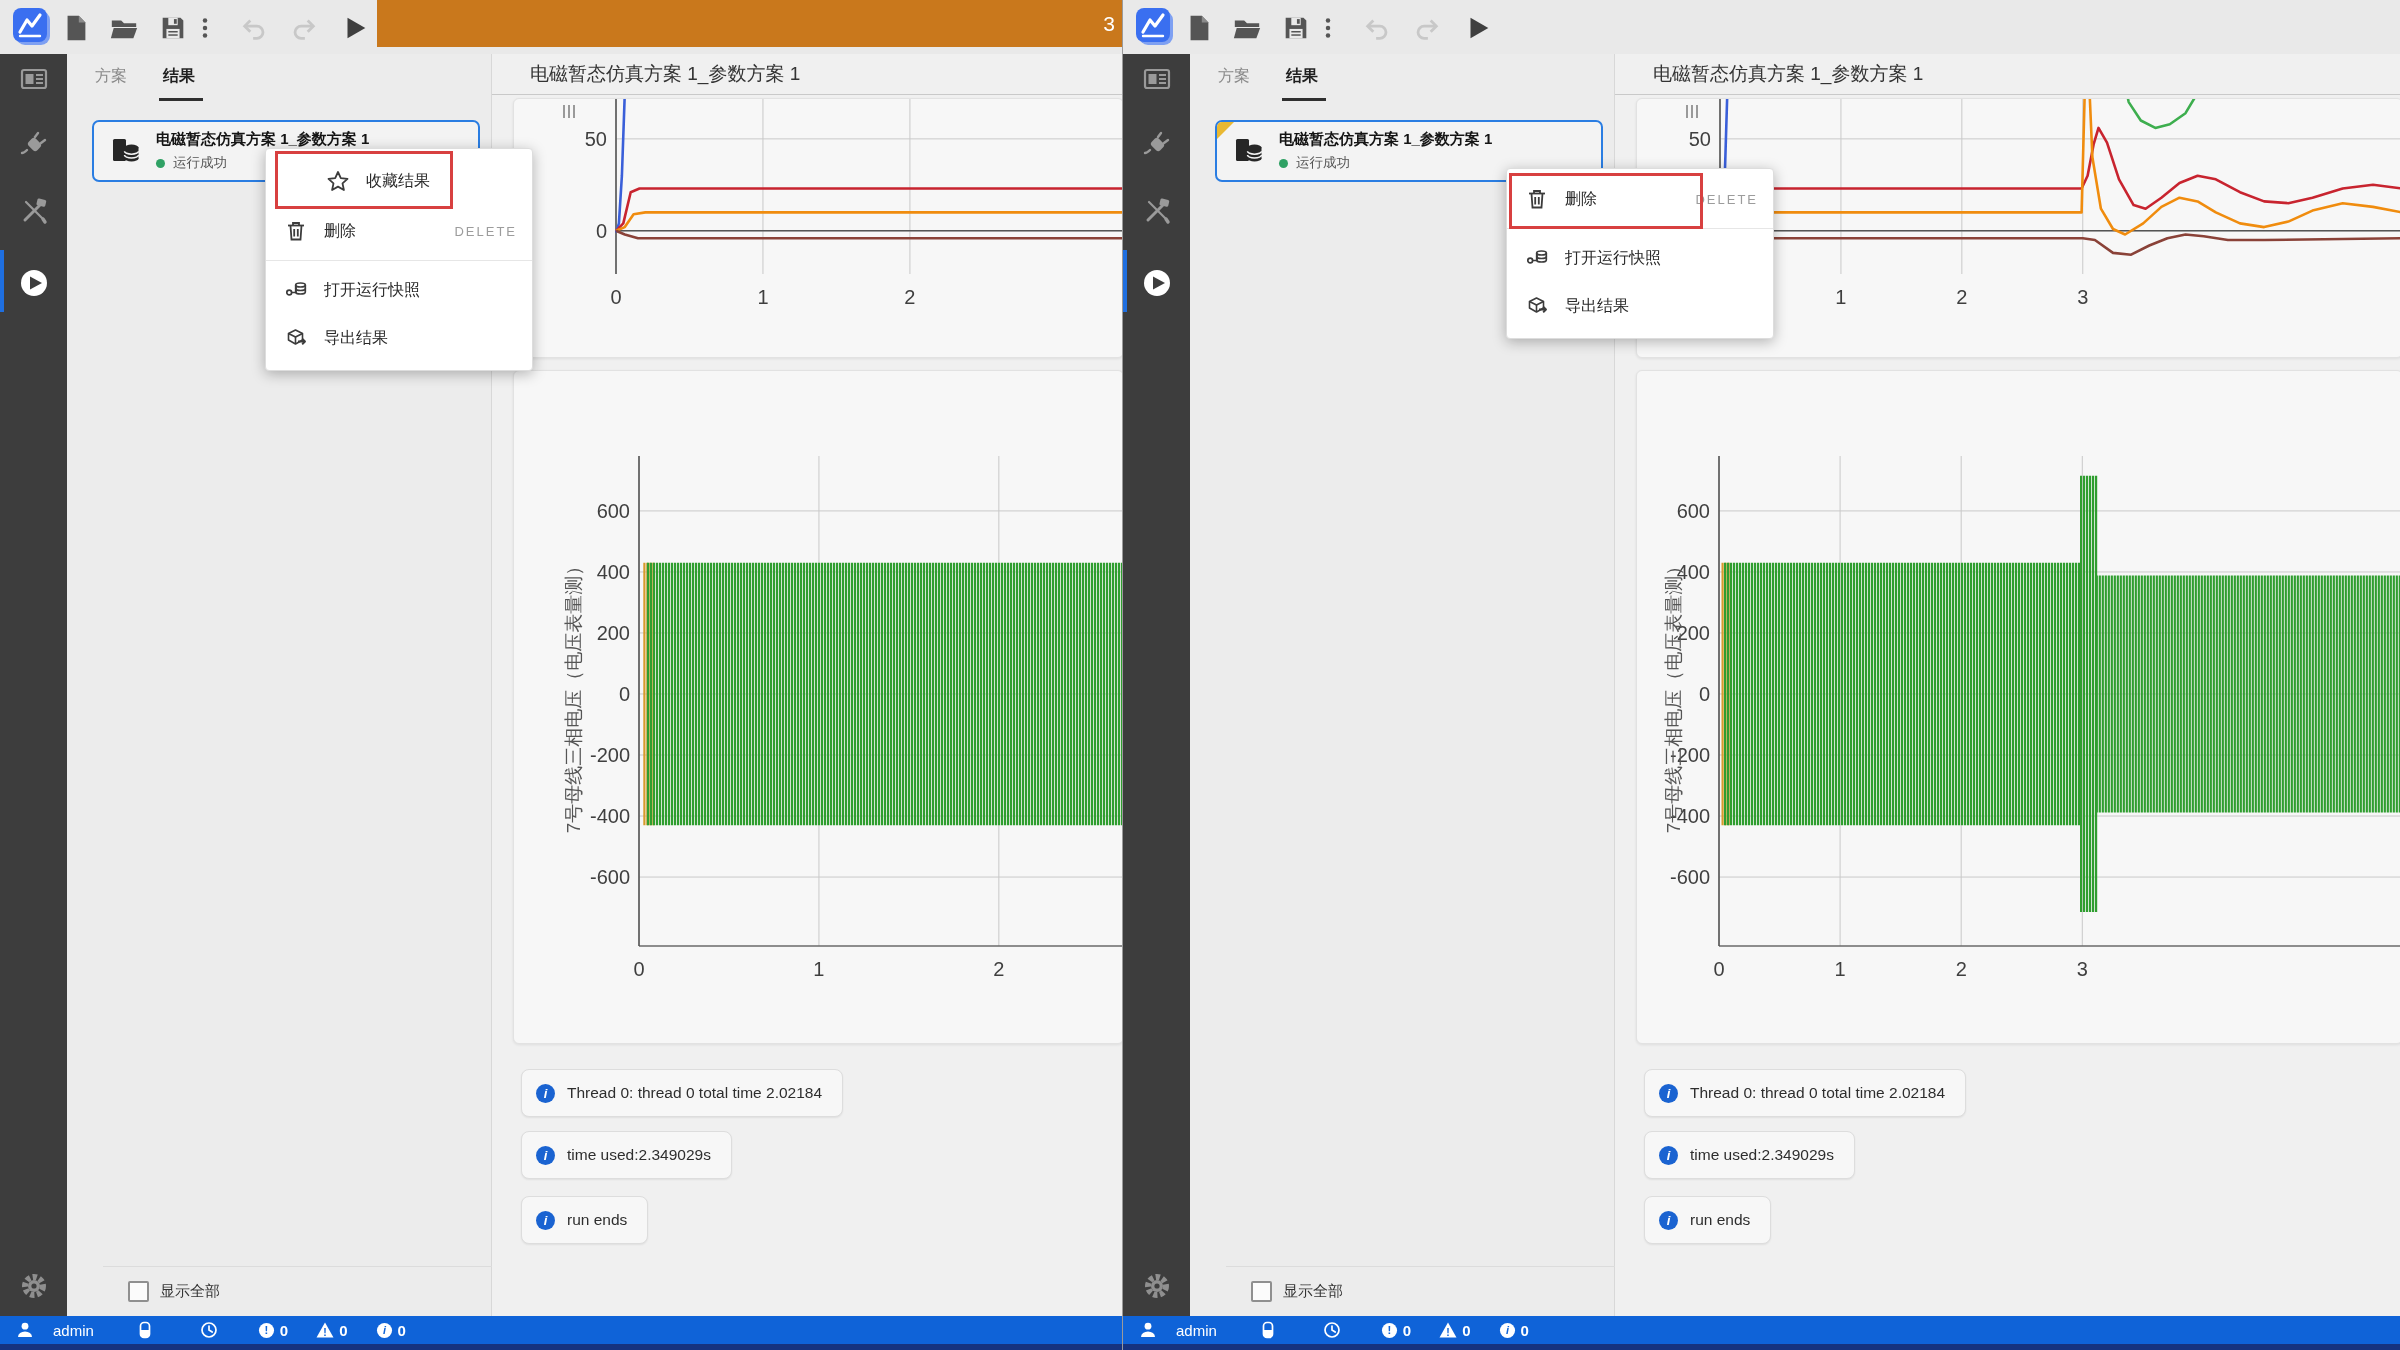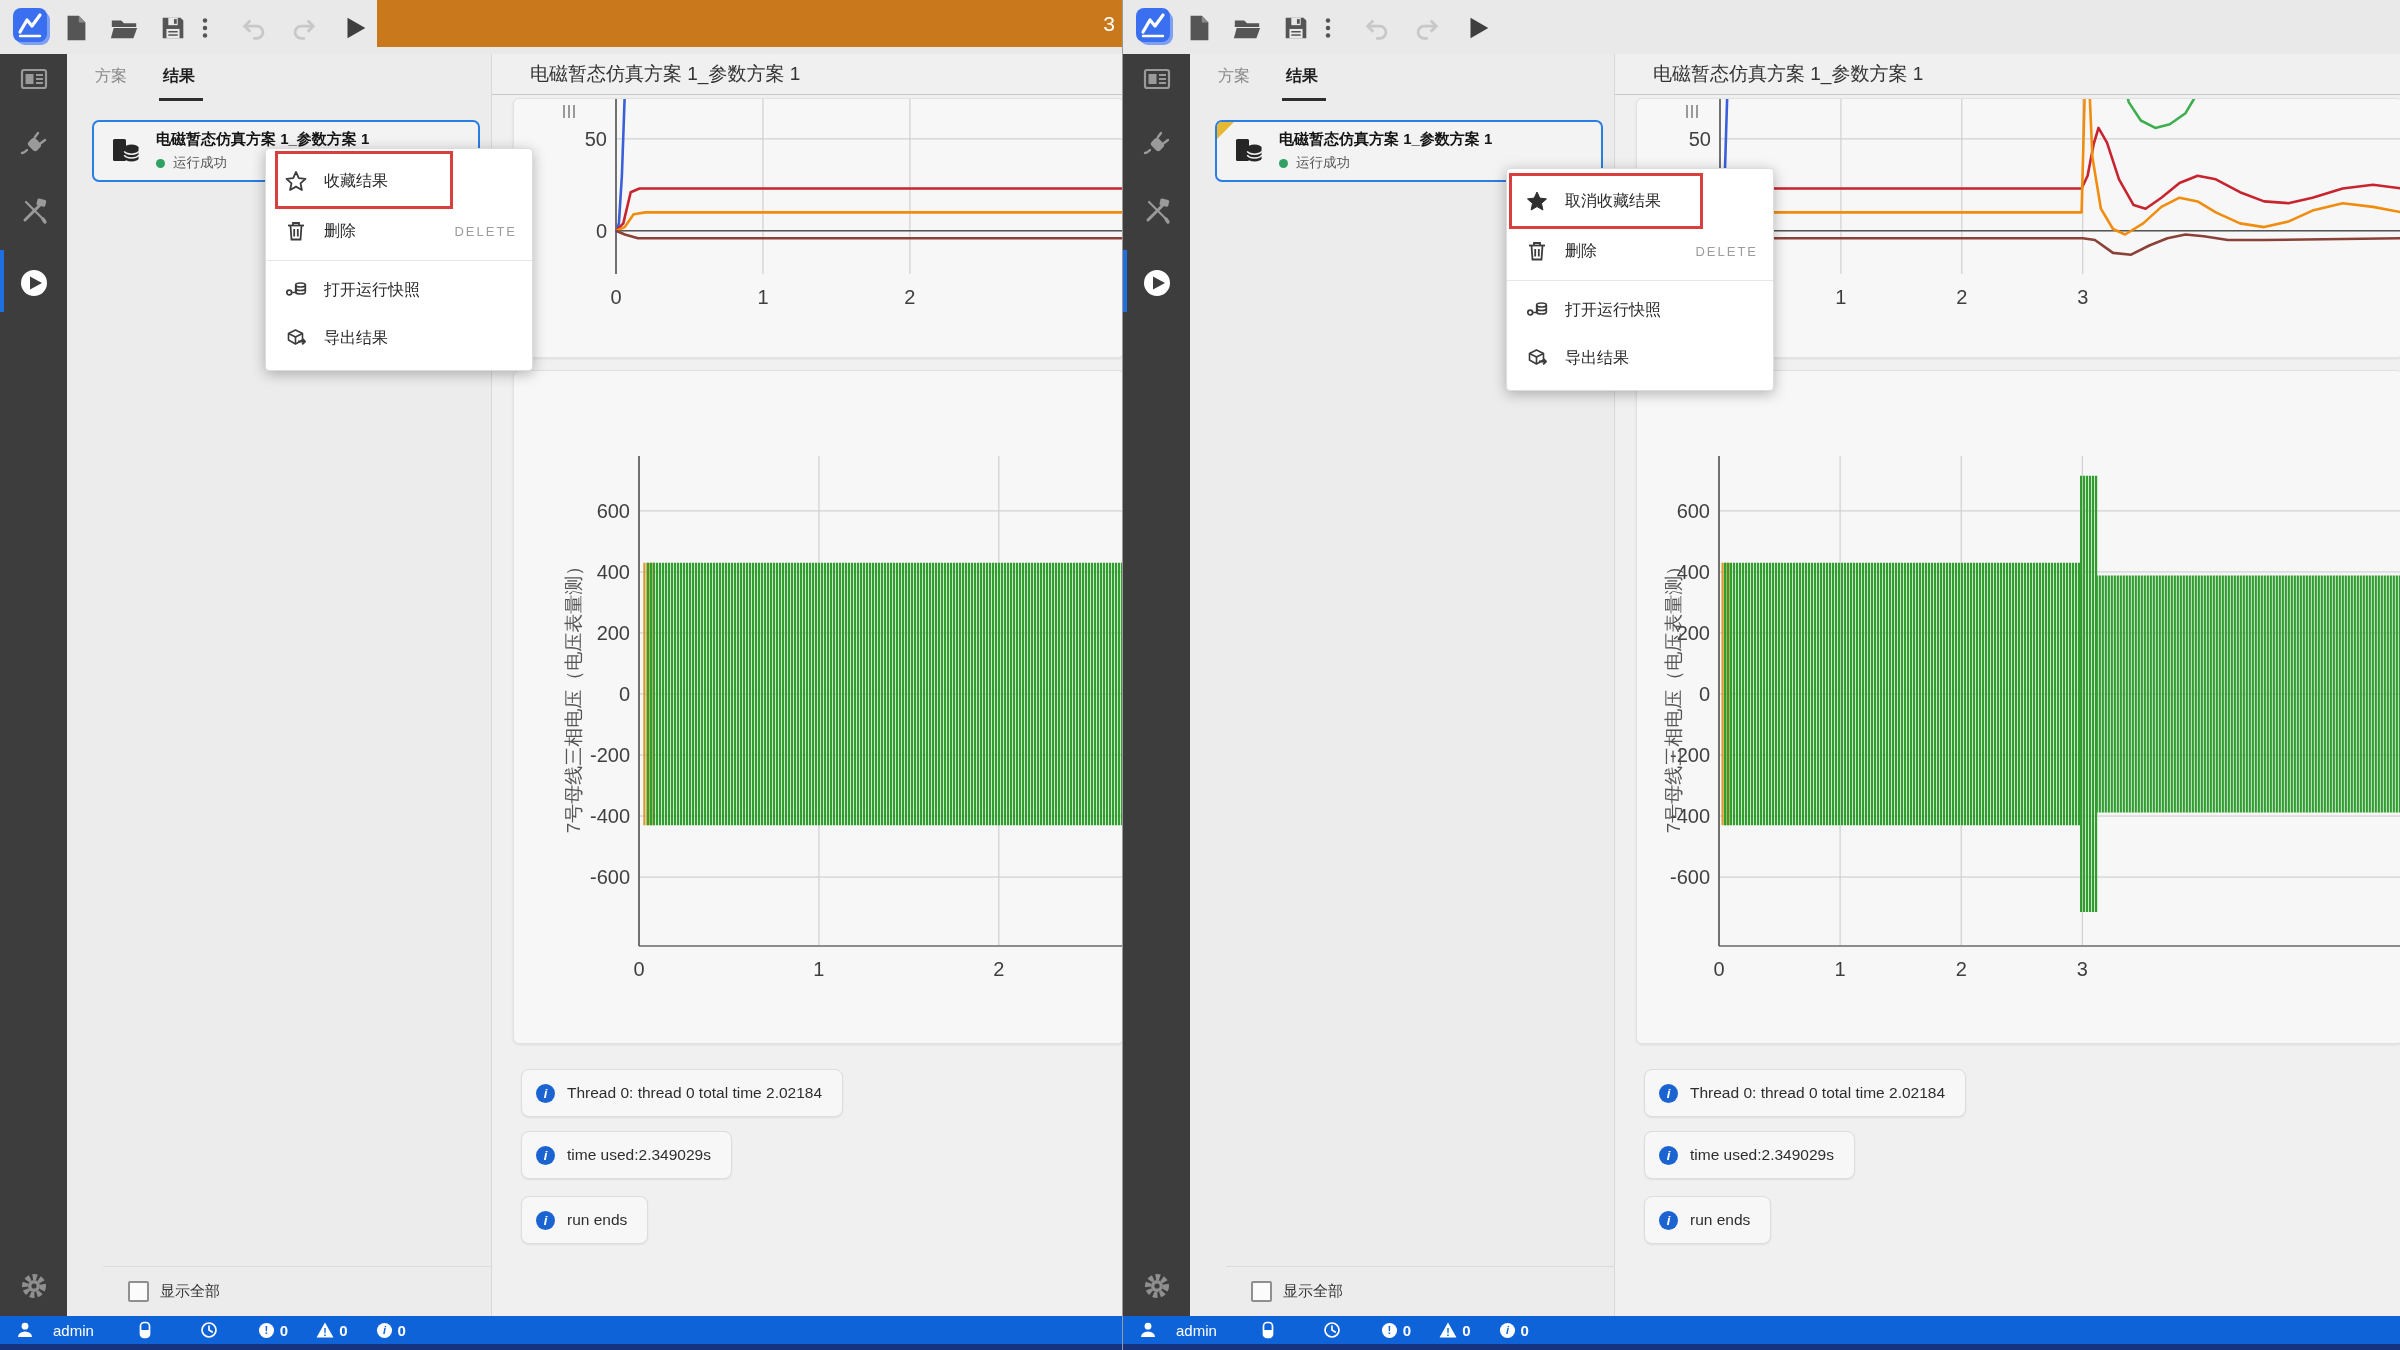--- a/index.html
+++ b/index.html
@@ -58,21 +58,21 @@
     display:inline-flex;align-items:center;padding:0 20px 0 14px;font-size:15.5px;color:#2e2e2e;white-space:nowrap;}
   .badge.b0{top:1015px;} .badge.b1{top:1077px;} .badge.b2{top:1142px;}
   .info-i{width:19px;height:19px;border-radius:50%;background:#1a63d1;color:#fff;font-size:13px;font-weight:bold;
     display:inline-flex;align-items:center;justify-content:center;margin-right:12px;font-style:italic;}
 
   
   .ctx{position:absolute;width:268px;background:#fff;border:1px solid #ddd;border-radius:4px;box-shadow:0 3px 14px rgba(0,0,0,.28);z-index:50;padding:6px 0 8px 0;box-sizing:border-box;}
   .w0 .ctx{left:265px;top:148px;}
   .w1 .ctx{left:383px;top:168px;}
   .ctx-item{height:48px;display:flex;align-items:center;padding-left:19px;font-size:16px;color:#2a2a2a;position:relative;}
-  .ctx-item.first{height:52px;}
+  .ctx-item.first{height:52px;margin-left:42px;}
   .ctx-ic{width:22px;height:22px;margin-right:17px;display:inline-flex;}
   .shortcut{margin-left:auto;margin-right:15px;color:#9c9c9c;font-size:13px;letter-spacing:2px;}
   .ctx-div{height:1px;background:#e6e6e6;margin:5px 0;}
   .ctx-highlight{position:absolute;border:3px solid #d84040;pointer-events:none;z-index:5;}
   .w0 .ctx-highlight{left:9px;top:2px;width:172px;height:52px;}
   .w1 .ctx-highlight{left:2px;top:4px;width:188px;height:50px;}
 
   
   .statusbar{position:absolute;left:0;right:0;top:1316px;height:28px;background:#0f63d8;color:#fff;display:flex;align-items:center;font-size:15px;}
   .sb-user{display:inline-flex;align-items:center;margin-left:16px;gap:19px;}
@@ -630,29 +630,20 @@
           <span>time used:2.349029s</span>
         </div>
     <div class="badge b2">
           <span class="info-i">i</span>
           <span>run ends</span>
         </div>
   </div>
 
   <div class="ctx">
     <div class="ctx-highlight"></div>
-    <div class="ctx-item first">
-
-      <span class="ctx-ic">
-        <svg viewBox="0 0 22 22" width="22" height="22">
-              <path d="M11 2 L13.8 8.1 20.5 8.9 15.5 13.4 16.9 20 11 16.6 5.1 20 6.5 13.4 1.5 8.9 8.2 8.1 Z" fill="#2f2f2f" stroke="#2f2f2f" stroke-linejoin="round"></path>
-            </svg>
-      </span>
-      <span>取消收藏结果</span>
-    </div>
     <div class="ctx-item">
       <span class="ctx-ic">
         <svg viewBox="0 0 22 22" width="22" height="22">
               <g fill="none" stroke="#3c3c3c" stroke-width="1.8">
                 <line x1="3" y1="5.5" x2="19" y2="5.5"></line>
                 <path d="M8 5.5 V3 h6 v2.5"></path>
                 <path d="M5.5 5.5 l1 14 h9 l1 -14"></path>
                 <line x1="9.2" y1="9" x2="9.2" y2="16.5"></line>
                 <line x1="12.8" y1="9" x2="12.8" y2="16.5"></line>
               </g>

